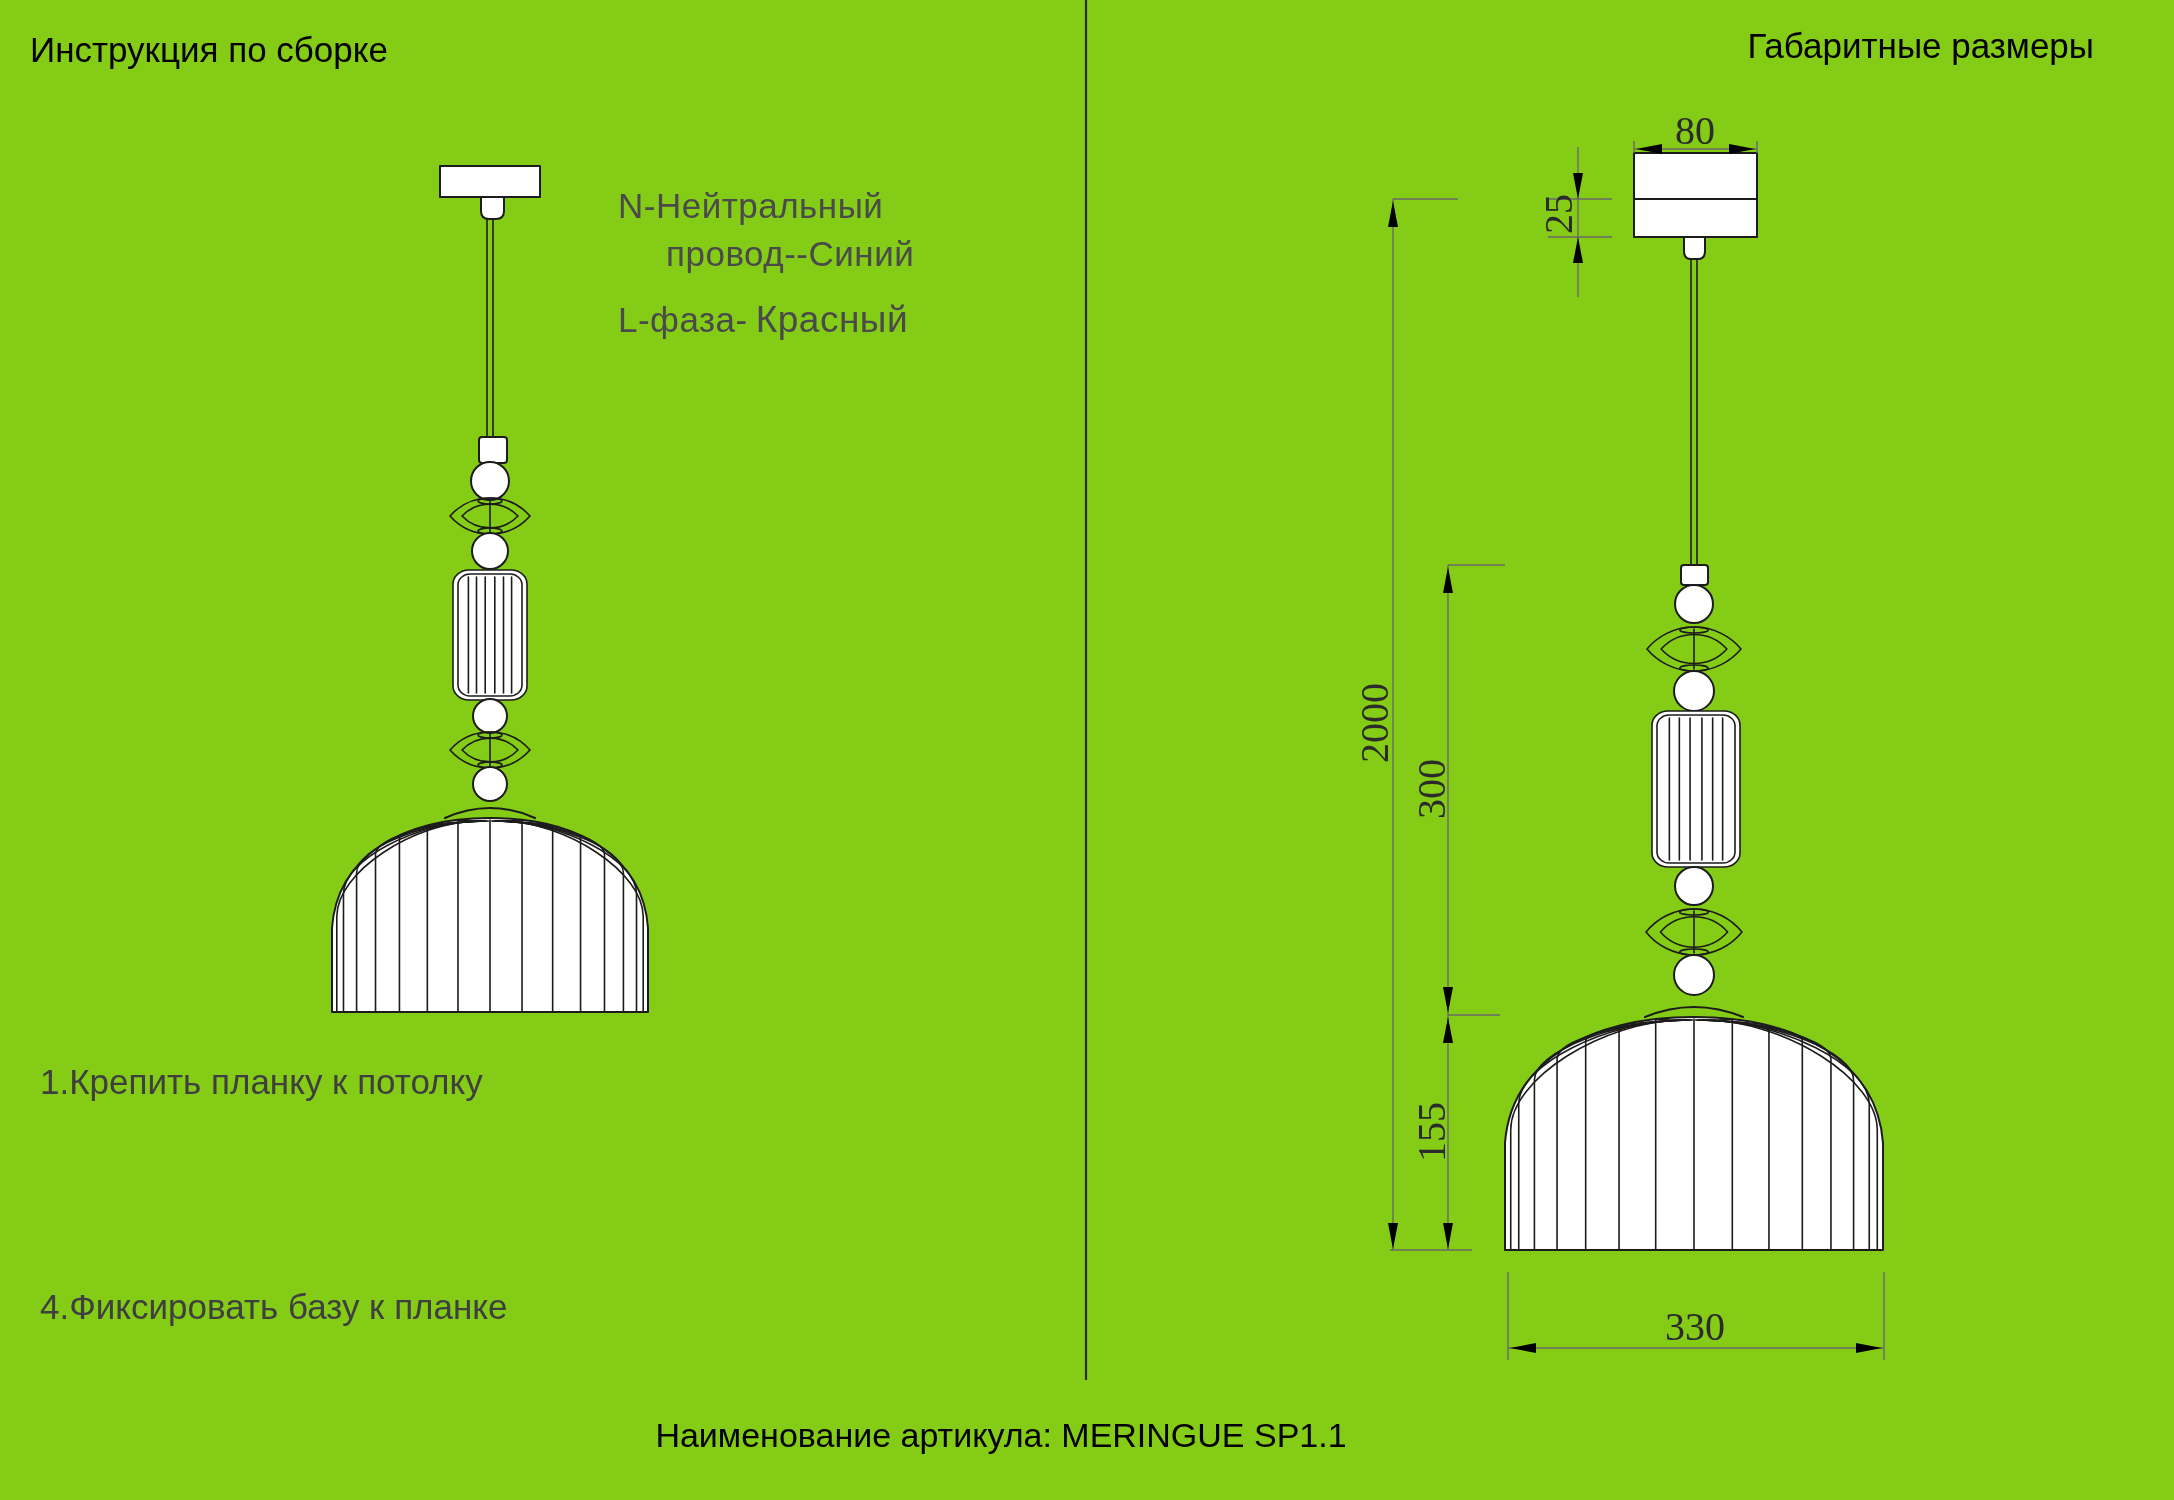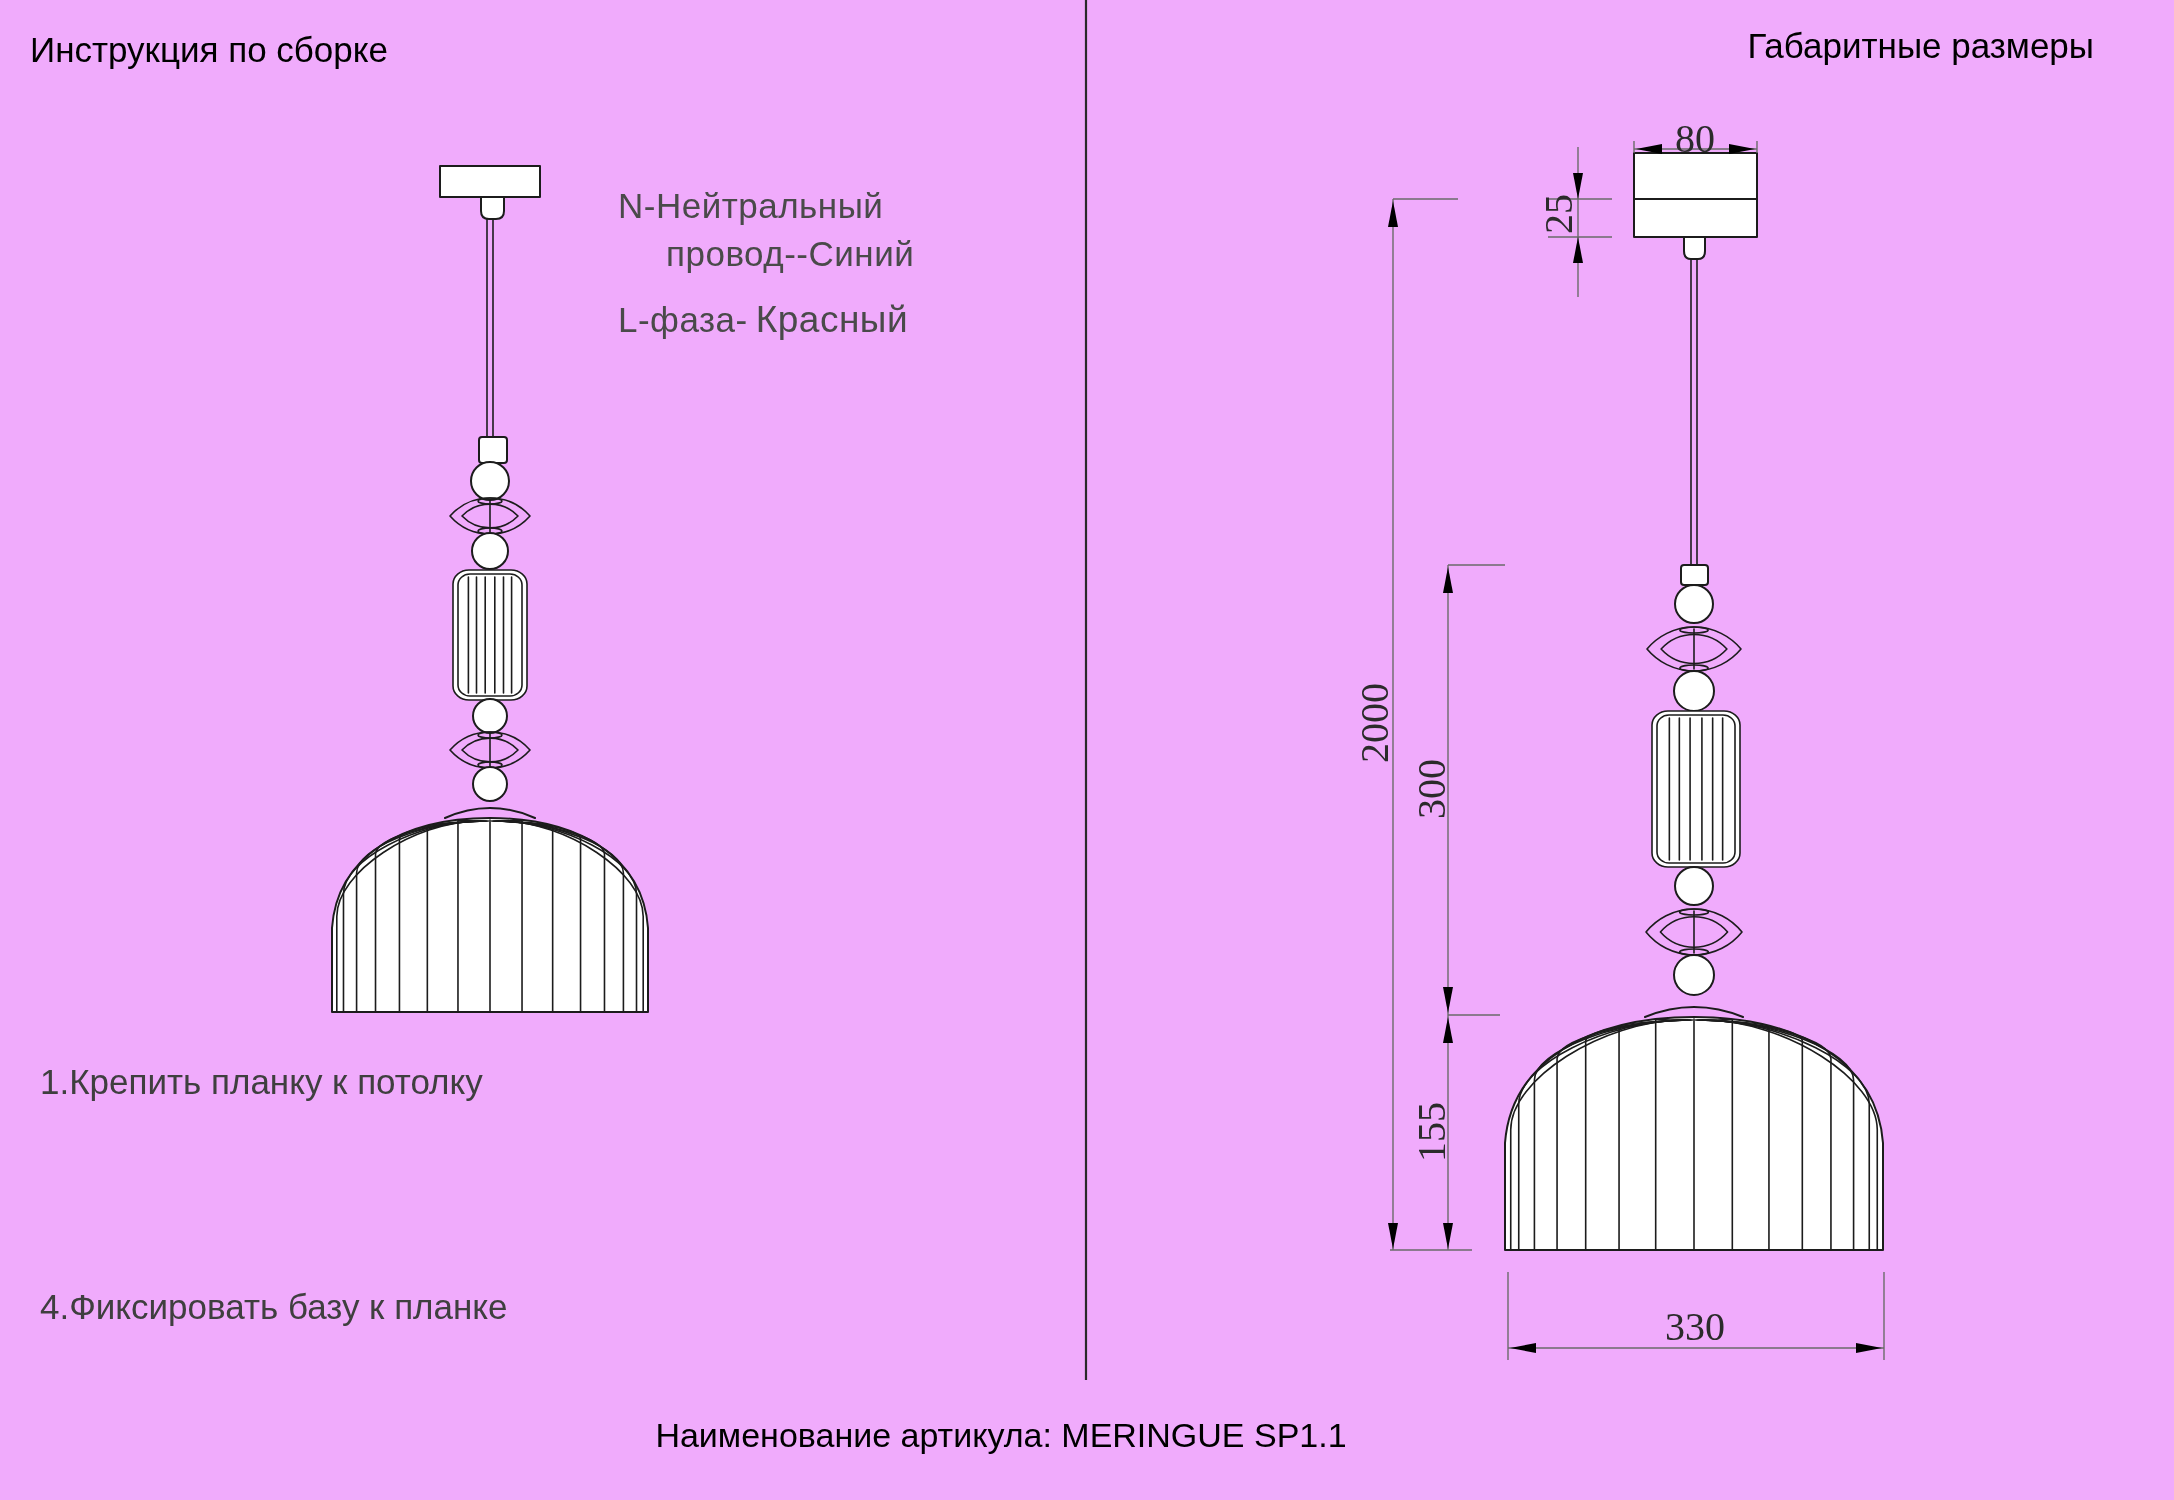--- a/index.html
+++ b/index.html
@@ -1,19 +1,19 @@
 <!DOCTYPE html>
 <html><head>
 <meta charset="utf-8">
 <style>
   html,body{margin:0;padding:0;background:#fff;}
   .canvas{
     position:relative;
     width:2174px;height:1500px;
-    background:#f0abfc;
+    background:#84cc16;
     font-family:"Liberation Sans",sans-serif;
     overflow:hidden;
   }
   .canvas svg{position:absolute;left:0;top:0;}
   
   .draw{stroke:#1c1c1c;fill:none;stroke-width:2;stroke-linecap:round;stroke-linejoin:round;}
   .thin{stroke-width:1.6;}
   .fillw{fill:#ffffff;}
   .divider{stroke:#2a2a2a;stroke-width:2.2;}
   .dimline{stroke:#6a6a6a;stroke-width:1.4;fill:none;}
@@ -213,21 +213,21 @@
     <div class="indent wl2">провод--Синий</div>
   </div>
 
   <div class="txt wire-label" style="left:618px;top:299px;">
     <span>L-фаза-</span><span class="phase-small">Красный</span>
   </div>
 
   <div class="steps-line" style="top:1062px;">1.Крепить планку к потолку</div>
   <div class="steps-line" style="top:1287px;">4.Фиксировать базу к планке</div>
 
-  <div class="dim" style="left:1695px;top:130px;margin-top:8px;">80</div>
+  <div class="dim" style="left:1695px;top:130px;">80</div>
   <div class="dim rot" style="left:1558px;top:214px;">25</div>
   <div class="dim rot" style="left:1374px;top:723px;">2000</div>
   <div class="dim rot" style="left:1431px;top:789px;">300</div>
   <div class="dim rot" style="left:1431px;top:1132px;">155</div>
   <div class="dim" style="left:1695px;top:1326px;">330</div>
 
   <div class="footer">Наименование артикула: MERINGUE SP1.1</div>
 </div>
 
 </body></html>

